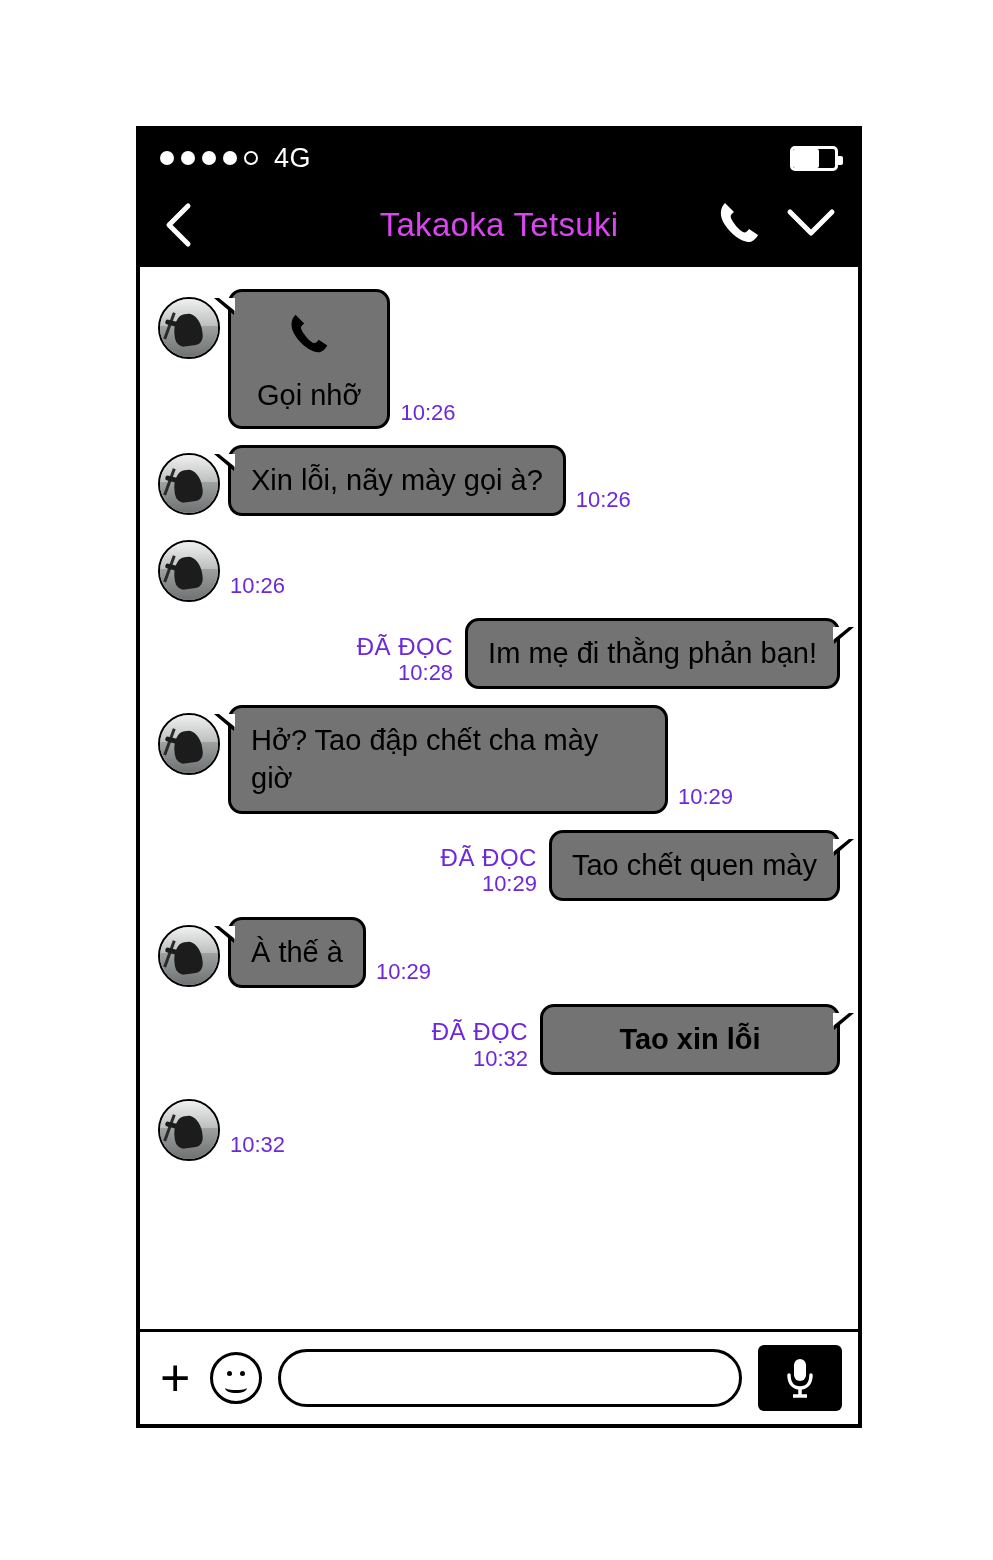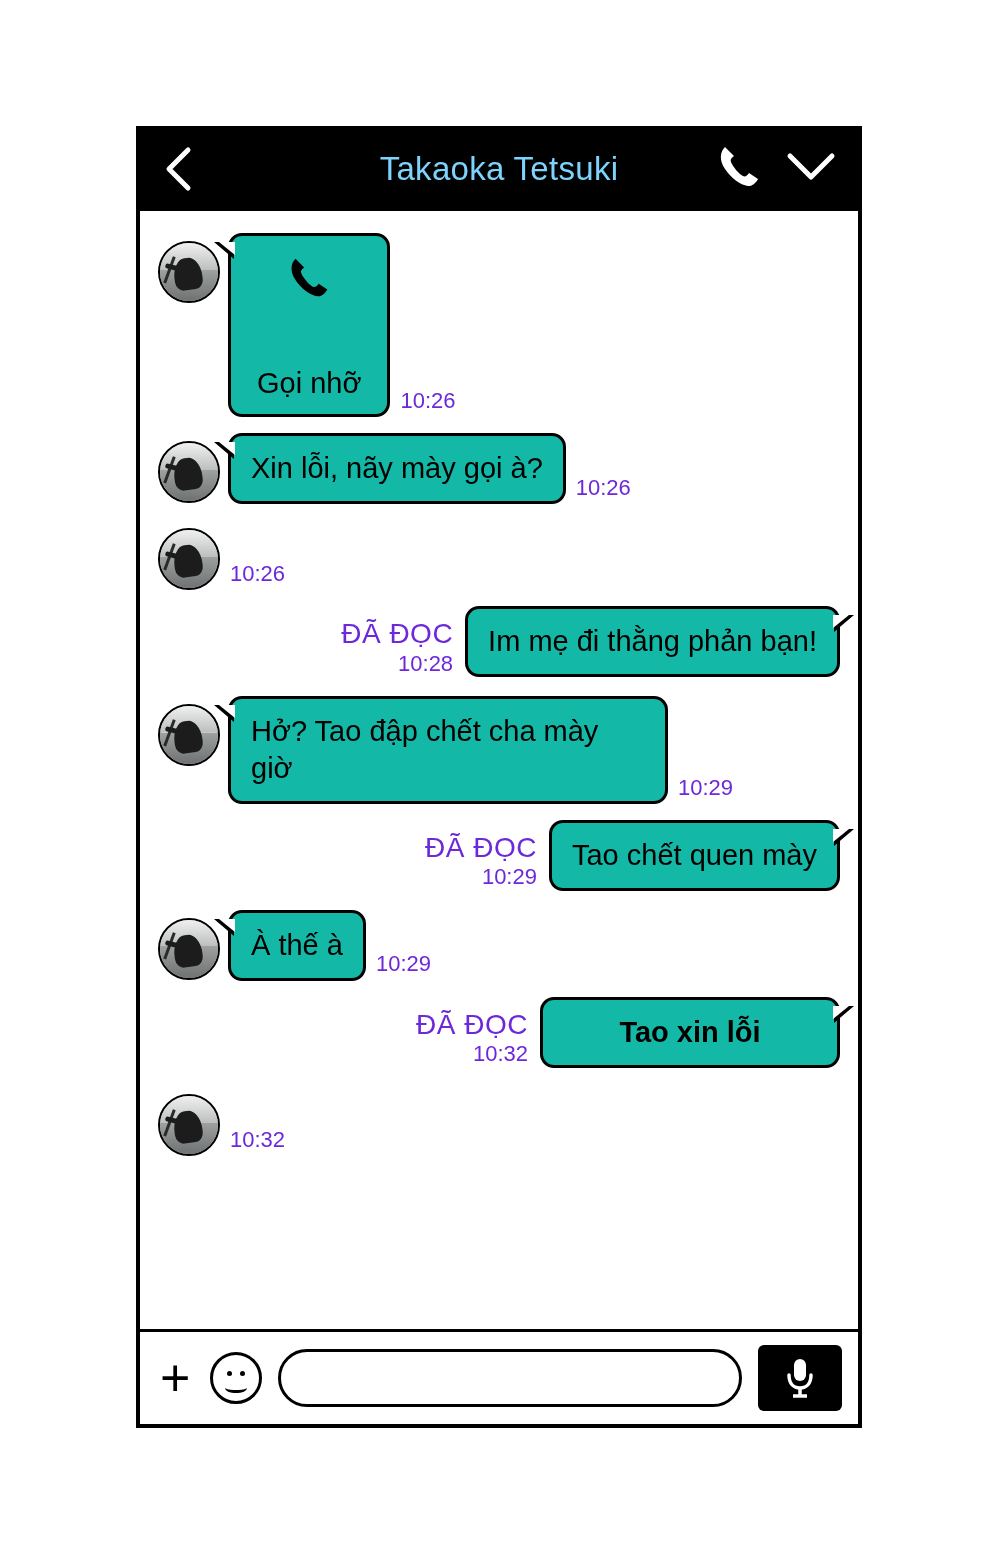--- a/index.html
+++ b/index.html
@@ -73,21 +73,21 @@
     align-items: center;
     padding: 0 22px;
     flex: 0 0 auto;
     position: relative;
   }
   .back-icon svg { display: block; }
   .title {
     position: absolute;
     left: 0; right: 0;
     text-align: center;
-    color: #7dd3fc;
+    color: #d946ef;
     font-size: 33px;
     letter-spacing: 0.3px;
     pointer-events: none;
   }
   .header-right {
     margin-left: auto;
     display: flex;
     align-items: center;
     gap: 20px;
     z-index: 2;
@@ -148,27 +148,26 @@
     left: 14%; top: 22%;
     width: 6%; height: 48%;
     background: #2a2a2a;
     transform: rotate(20deg);
   }
 
   .bubble {
     position: relative;
     border: 3px solid #000000;
     border-radius: 14px;
-    background: #14b8a6;
+    background: #737373;
     padding: 14px 20px;
     font-size: 29px;
     line-height: 1.28;
     color: #000000;
     max-width: 440px;
-    gap: 44px;
   }
   .bubble.in { margin-left: 8px; }
   .bubble.out { margin-right: 0; }
 
   
   .tail-in, .tail-in::after {
     position: absolute;
     width: 0; height: 0;
   }
   .tail-in {
@@ -209,21 +208,21 @@
     line-height: 1.15;
     margin-top: 12px;
   }
   .meta.in-meta { margin-left: 10px; }
   .meta.out-meta {
     margin-right: 12px;
     text-align: right;
   }
   .meta .read {
     display: block;
-    font-size: 28px;
+    font-size: 24px;
     letter-spacing: 0.5px;
   }
   .call-bubble {
     display: flex;
     flex-direction: column;
     align-items: center;
     padding: 16px 26px 12px 26px;
     min-width: 140px;
   }
   .call-bubble .cb-icon { margin-bottom: 8px; }
@@ -288,20 +287,33 @@
     align-items: center;
     justify-content: center;
     flex: 0 0 auto;
   }
 </style>
 </head>
 <body>
 
 <div class="phone">
 
+  <div class="statusbar">
+    <div class="dots">
+      <span class="dot"></span>
+      <span class="dot"></span>
+      <span class="dot"></span>
+      <span class="dot"></span>
+      <span class="dot hollow"></span>
+    </div>
+    <span class="net">4G</span>
+    <div class="battery">
+      <span class="fill" style="width: 62%;"></span>
+    </div>
+  </div>
 
   <div class="header">
     <span class="back-icon">
       <svg width="34" height="46" viewBox="0 0 34 46">
           <polyline points="26,4 7,23 26,42" fill="none" stroke="#ffffff" stroke-width="5" stroke-linecap="round" stroke-linejoin="round"></polyline>
         </svg>
     </span>
     <div class="title">Takaoka Tetsuki</div>
     <div class="header-right">
       <span>

